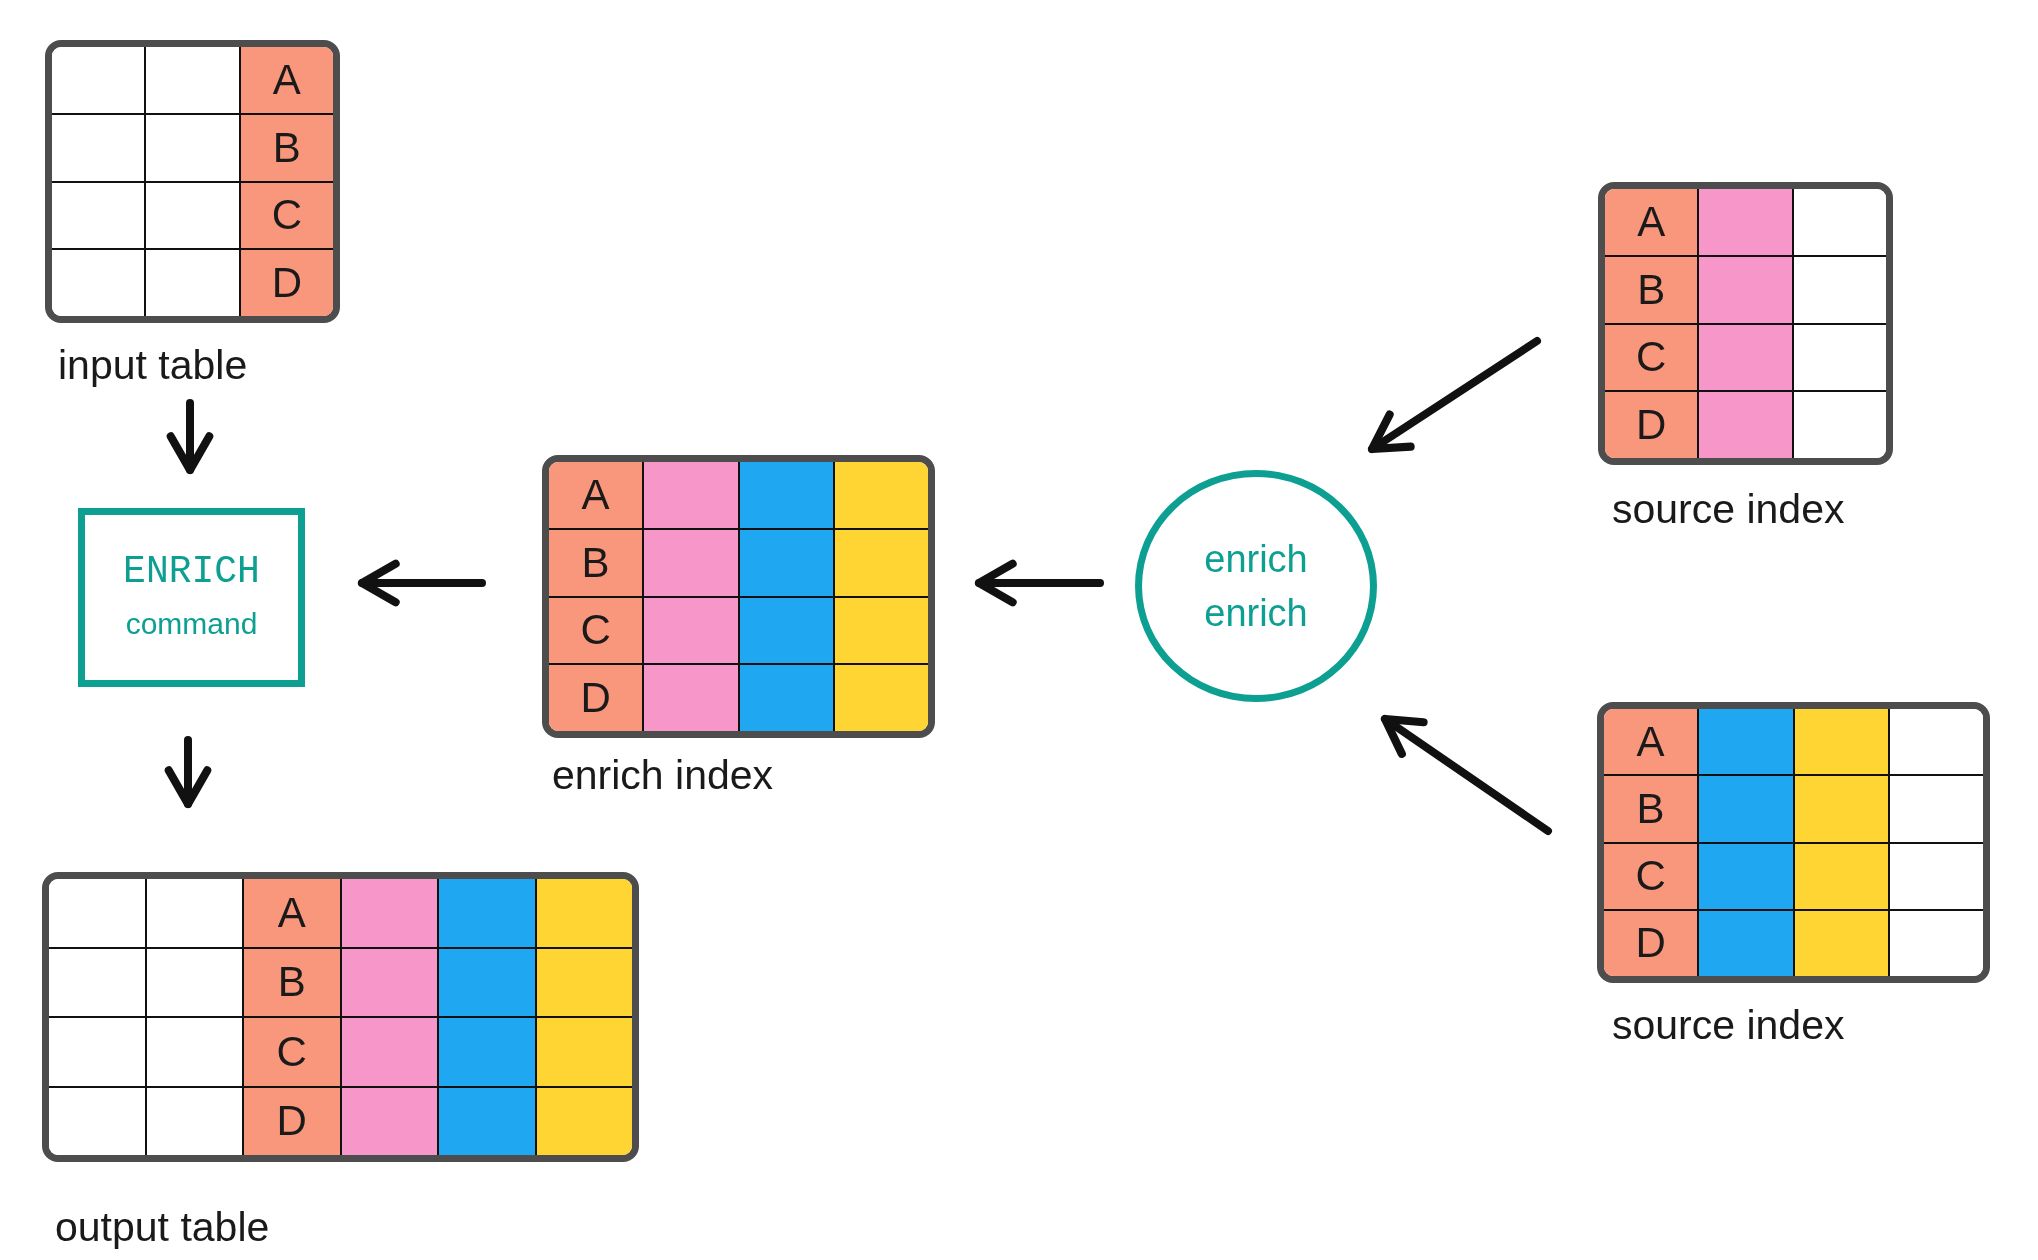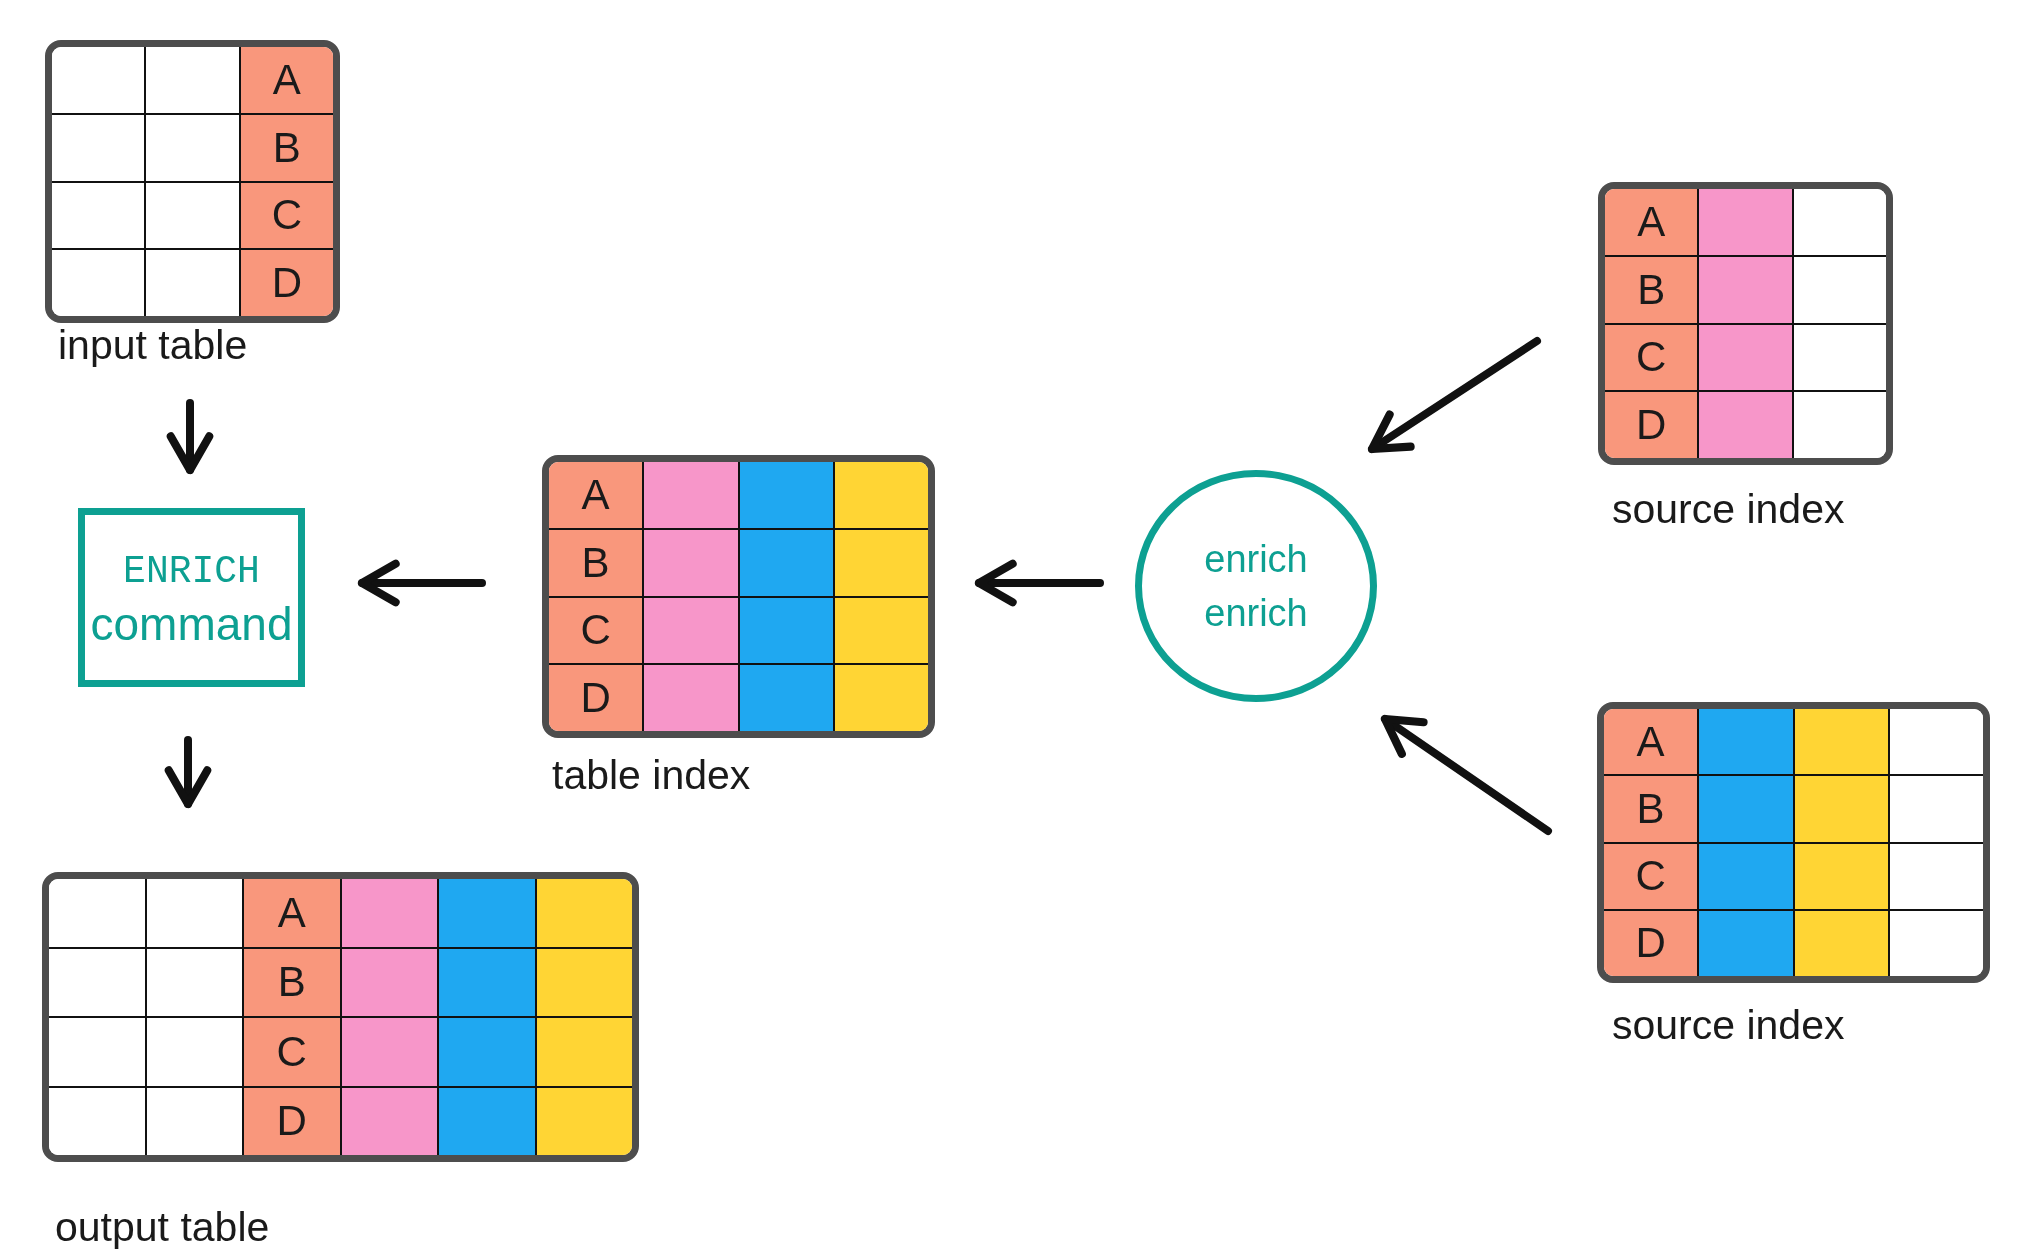--- a/index.html
+++ b/index.html
@@ -56,21 +56,21 @@
     flex-direction:column;
     align-items:center;
     justify-content:center;
     color:var(--teal,#0DA092);
   }
   #enrich-command .cmd-line1 {
     font-family:"Liberation Mono","DejaVu Sans Mono",monospace;
     font-size:38px; line-height:52px;
   }
   #enrich-command .cmd-line2 {
-    font-size:46px; line-height:52px;
+    font-size:30px; line-height:52px;
   }
   
   #enrich-policy {
     position:absolute;
     left:1135px; top:470px; width:242px; height:232px;
     box-sizing:border-box;
     border:7px solid var(--teal,#0DA092);
     border-radius:50%;
     background:#fff;
     display:flex;
@@ -101,21 +101,21 @@
         <div class="tcell"></div>
         <div class="tcell"></div>
       </div>
       <div class="tcol" style="background: rgb(249, 151, 124);">
         <div class="tcell">A</div>
         <div class="tcell">B</div>
         <div class="tcell">C</div>
         <div class="tcell">D</div>
       </div>
     </div>
-  <div class="lbl" style="left:58px; top:322px;">input table</div>
+  <div class="lbl" style="left:58px; top:342px;">input table</div>
 
   <div id="enrich-command">
     <span class="cmd-line1">ENRICH</span>
     <span class="cmd-line2">command</span>
   </div>
 
   <div class="tbl" style="left:42px; top:872px; width:597px; height:290px;">
       <div class="tcol" style="background: rgb(255, 255, 255);">
         <div class="tcell"></div>
         <div class="tcell"></div>
@@ -174,21 +174,21 @@
         <div class="tcell"></div>
         <div class="tcell"></div>
       </div>
       <div class="tcol" style="background: rgb(255, 213, 52);">
         <div class="tcell"></div>
         <div class="tcell"></div>
         <div class="tcell"></div>
         <div class="tcell"></div>
       </div>
     </div>
-  <div class="lbl" style="left:552px; top:752px;">table index</div>
+  <div class="lbl" style="left:552px; top:752px;">enrich index</div>
 
   <div id="enrich-policy">
     <span>enrich</span>
     <span>enrich</span>
   </div>
 
   <div class="tbl" style="left:1598px; top:182px; width:295px; height:283px;">
       <div class="tcol" style="background: rgb(249, 151, 124);">
         <div class="tcell">A</div>
         <div class="tcell">B</div>

